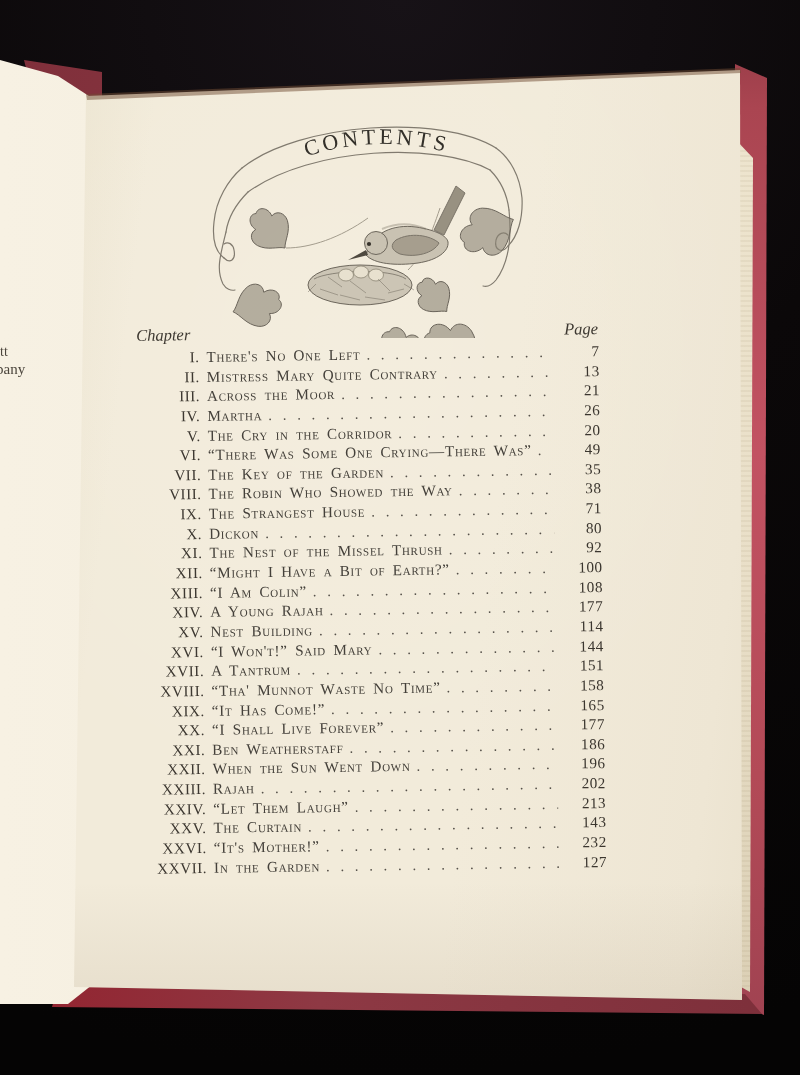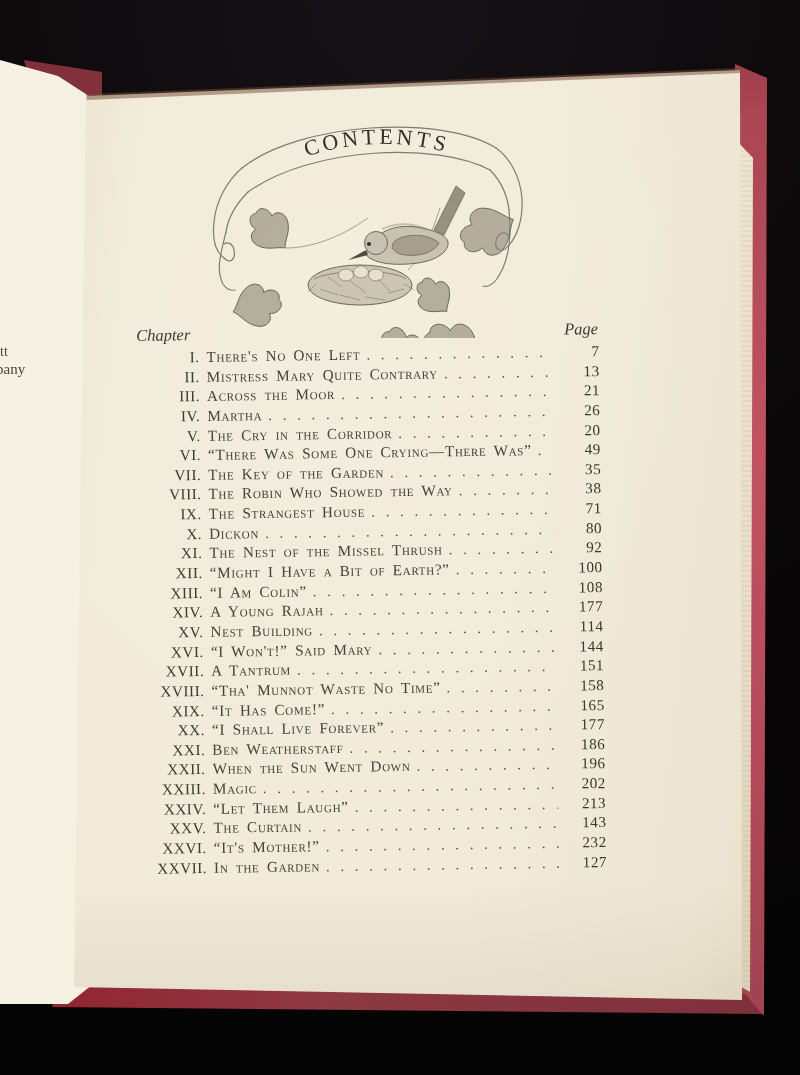--- a/index.html
+++ b/index.html
@@ -293,21 +293,21 @@
 
   <div class="toc-row">
     <span class="toc-num">XXII.</span>
     <span class="toc-title">When the Sun Went Down</span>
     <span class="toc-leader"></span>
     <span class="toc-page">196</span>
   </div>
 
   <div class="toc-row">
     <span class="toc-num">XXIII.</span>
-    <span class="toc-title">Magic</span>
+    <span class="toc-title">Rajah</span>
     <span class="toc-leader"></span>
     <span class="toc-page">202</span>
   </div>
 
   <div class="toc-row">
     <span class="toc-num">XXIV.</span>
     <span class="toc-title">“Let Them Laugh”</span>
     <span class="toc-leader"></span>
     <span class="toc-page">213</span>
   </div>

